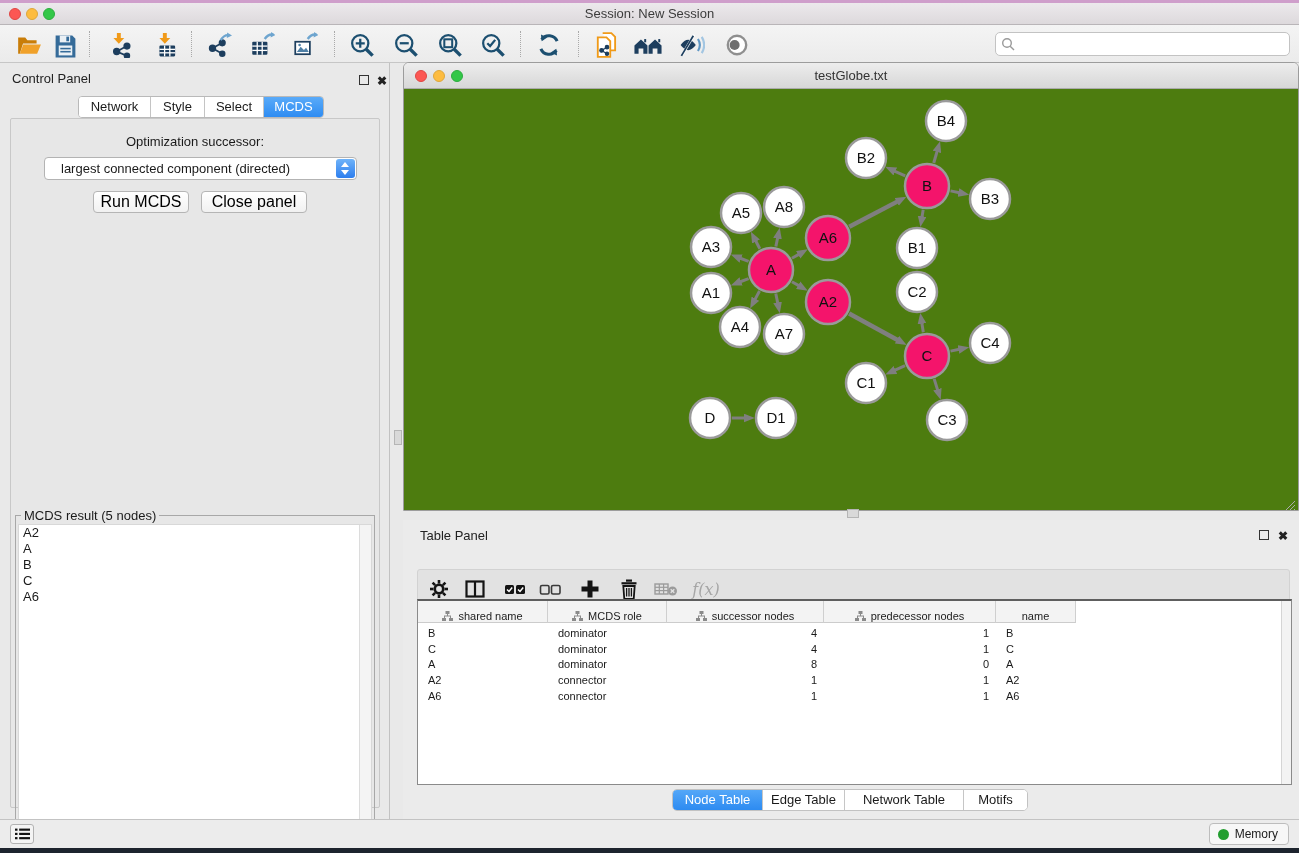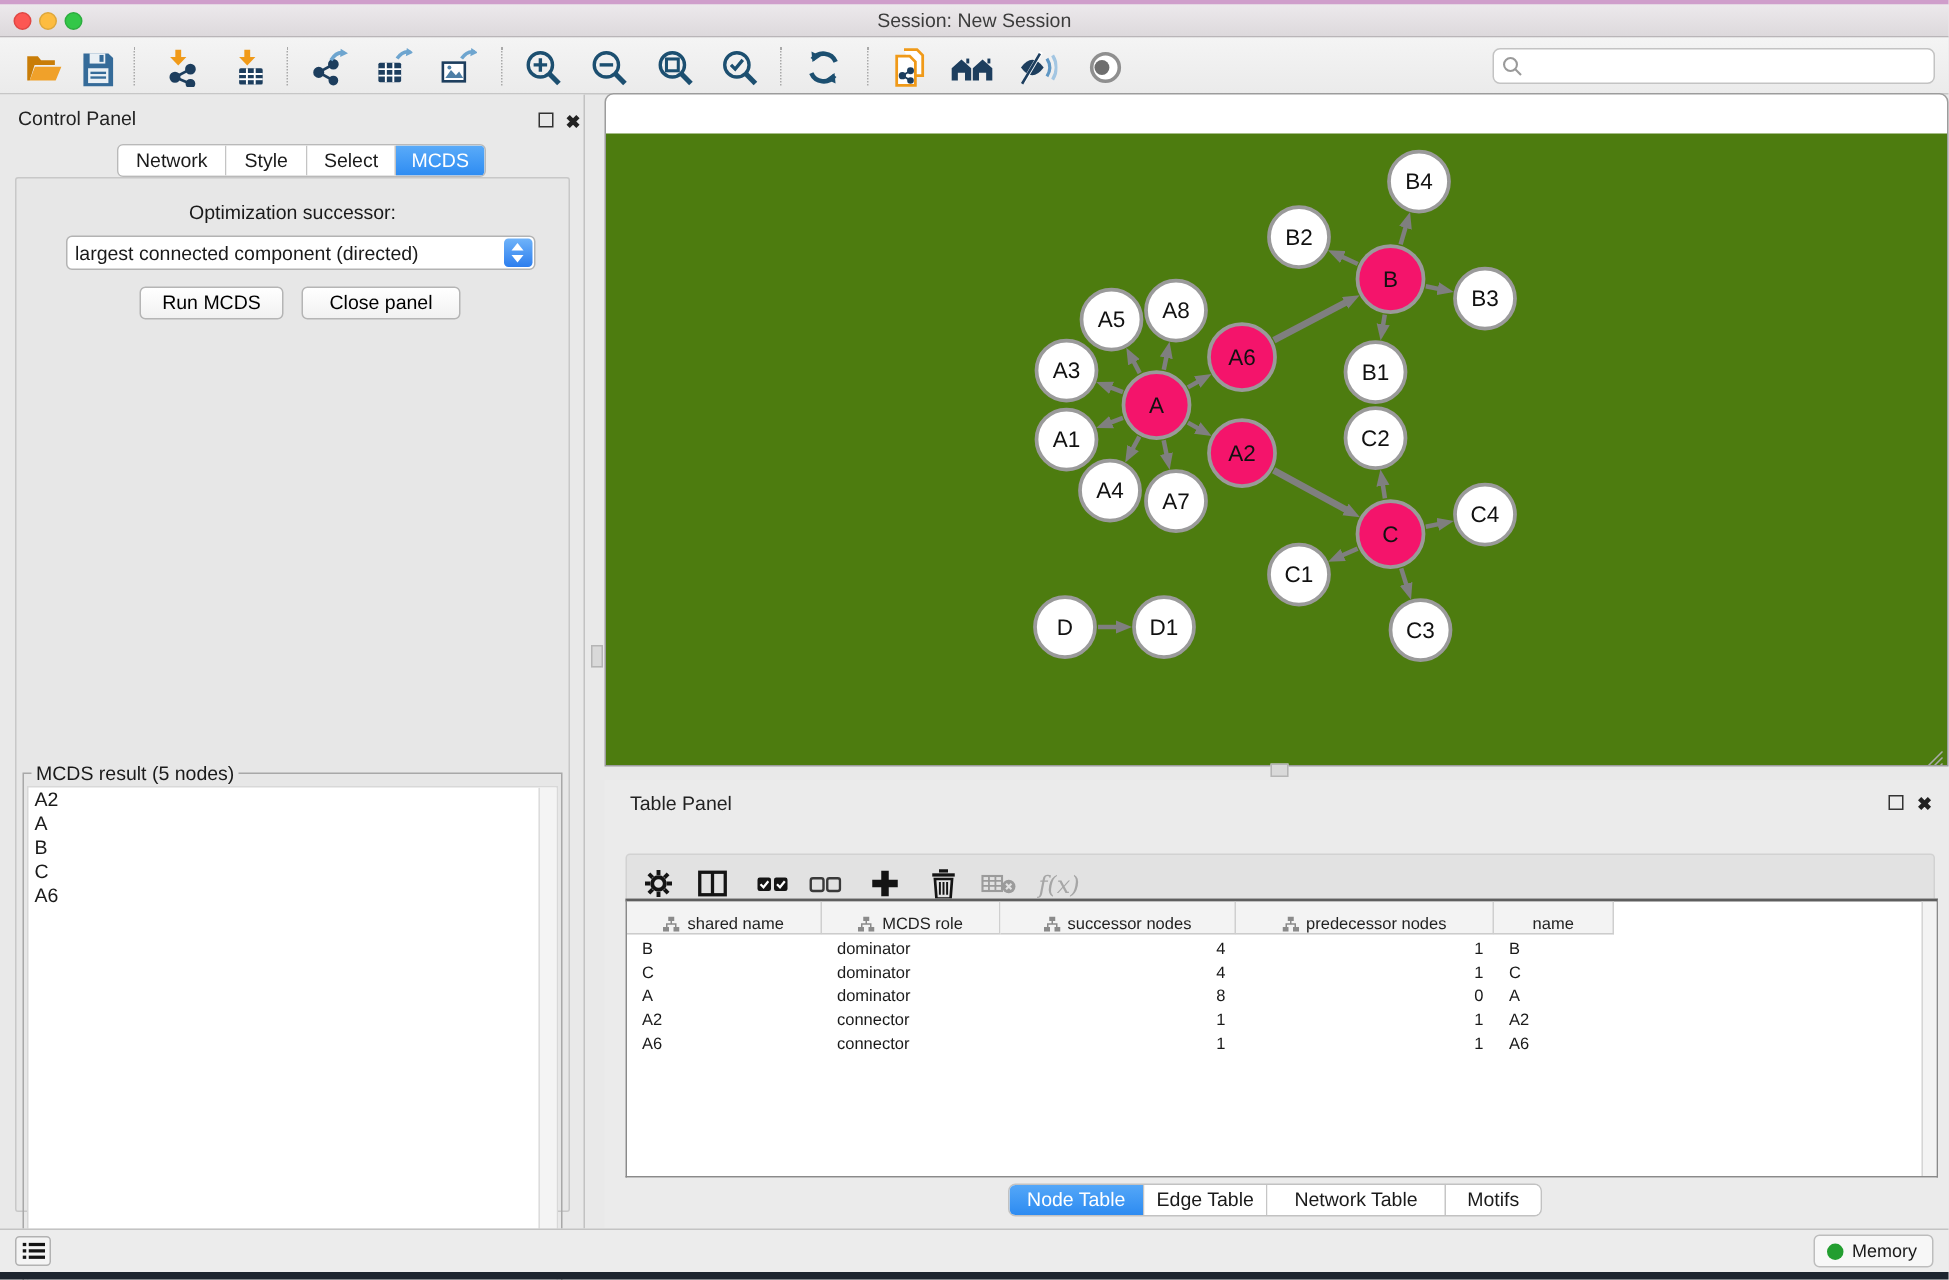--- a/index.html
+++ b/index.html
@@ -35,29 +35,29 @@
     border-radius:4px; overflow:hidden; border:1px solid #b9b9b9; background:#fff; }
   .cp-tab { font-size:13px; text-align:center; line-height:20px; border-right:1px solid #c4c4c4;
     background:#fff; cursor:pointer; }
   .cp-tab:last-child { border-right:none; }
   .cp-tab.active { background:linear-gradient(#5aabf9,#2e8cf2); color:#fff; }
   #cp-body { position:absolute; left:10px; top:55px; width:370px; height:690px;
     background:#e7e7e7; border:1px solid #c8c8c8; border-radius:2px; }
   #opt-label { position:absolute; left:0; top:15px; width:100%; text-align:center; font-size:13px; }
   #criterion { position:absolute; left:33px; top:38px; width:313px; height:23px; background:#fff;
     border:1px solid #b3b3b3; border-radius:4px; font-size:13px; line-height:21px;
-    padding-left:5px; cursor:pointer; }
+    padding-left:16px; cursor:pointer; }
   #criterion .stepper { position:absolute; right:1px; top:1px; width:19px; height:19px; margin:0;
     background:linear-gradient(#6fb3f9,#2d7eee); border-radius:3px; height:19px; }
   .chev { position:absolute; left:5px; width:0; height:0; border-left:4.5px solid transparent;
     border-right:4.5px solid transparent; }
   .chev.up { top:3px; border-bottom:5px solid #fff; }
   .chev.dn { bottom:3px; border-top:5px solid #fff; }
   .cp-btn { position:absolute; top:72px; height:22px; background:linear-gradient(#ffffff,#f1f1f1);
-    border:1px solid #b5b5b5; border-radius:4px; font-size:13px; text-align:center;
+    border:1px solid #b5b5b5; border-radius:4px; font-size:16px; text-align:center;
     line-height:20px; cursor:pointer; font-family:"Liberation Sans",sans-serif; }
   #result-box { position:absolute; left:4px; top:396px; width:360px; height:342px;
     border:1px solid #a8a8a8; }
   #result-legend { position:absolute; left:5px; top:-8px; background:#e7e7e7; padding:0 3px;
     font-size:13px; }
   #result-list { position:absolute; left:2px; top:8px; width:354px; height:330px; background:#fff;
     border:1px solid #d8d8d8; overflow:hidden; }
   #result-scroll { position:absolute; right:0; top:0; width:12px; height:100%;
     background:#f4f4f4; border-left:1px solid #dcdcdc; }
   .result-item { font-size:13px; line-height:16px; padding-left:4px; }
@@ -321,20 +321,26 @@
           <div class="result-item">C</div>
           <div class="result-item">A6</div>
         </div>
     </div>
   </div>
 </div>
 
 <div id="v-split-handle" class="abs"></div>
 
 <div id="net-window" class="abs">
+  <div id="net-titlebar">
+    <span class="light" style="left:11px;top:7px;background:#fc5753;border:1px solid #df4744;"></span>
+    <span class="light" style="left:29px;top:7px;background:#fdbc40;border:1px solid #dea73b;"></span>
+    <span class="light" style="left:47px;top:7px;background:#33c748;border:1px solid #2dad3f;"></span>
+    <div class="t-title">testGlobe.txt</div>
+  </div>
   <div id="net-canvas">
     <svg width="894" height="421">
       <defs>
         <marker id="arrow" viewBox="0 0 10 8" refX="2" refY="4" markerWidth="11" markerHeight="9" orient="auto" markerUnits="userSpaceOnUse">
           <path d="M0 0L10 4L0 8z" fill="#7f7f7f"></path>
         </marker>
       </defs>
       <g id="edge-layer">
           <line x1="344.5900931847508" y1="189.59046427917886" x2="335.0123835190615" y2="193.26191965102643" stroke="#7f7f7f" stroke-width="3" marker-end="url(#arrow)"></line>
           <line x1="344.5900931847508" y1="172.40953572082114" x2="335.0123835190615" y2="168.73808034897357" stroke="#7f7f7f" stroke-width="3" marker-end="url(#arrow)"></line>

